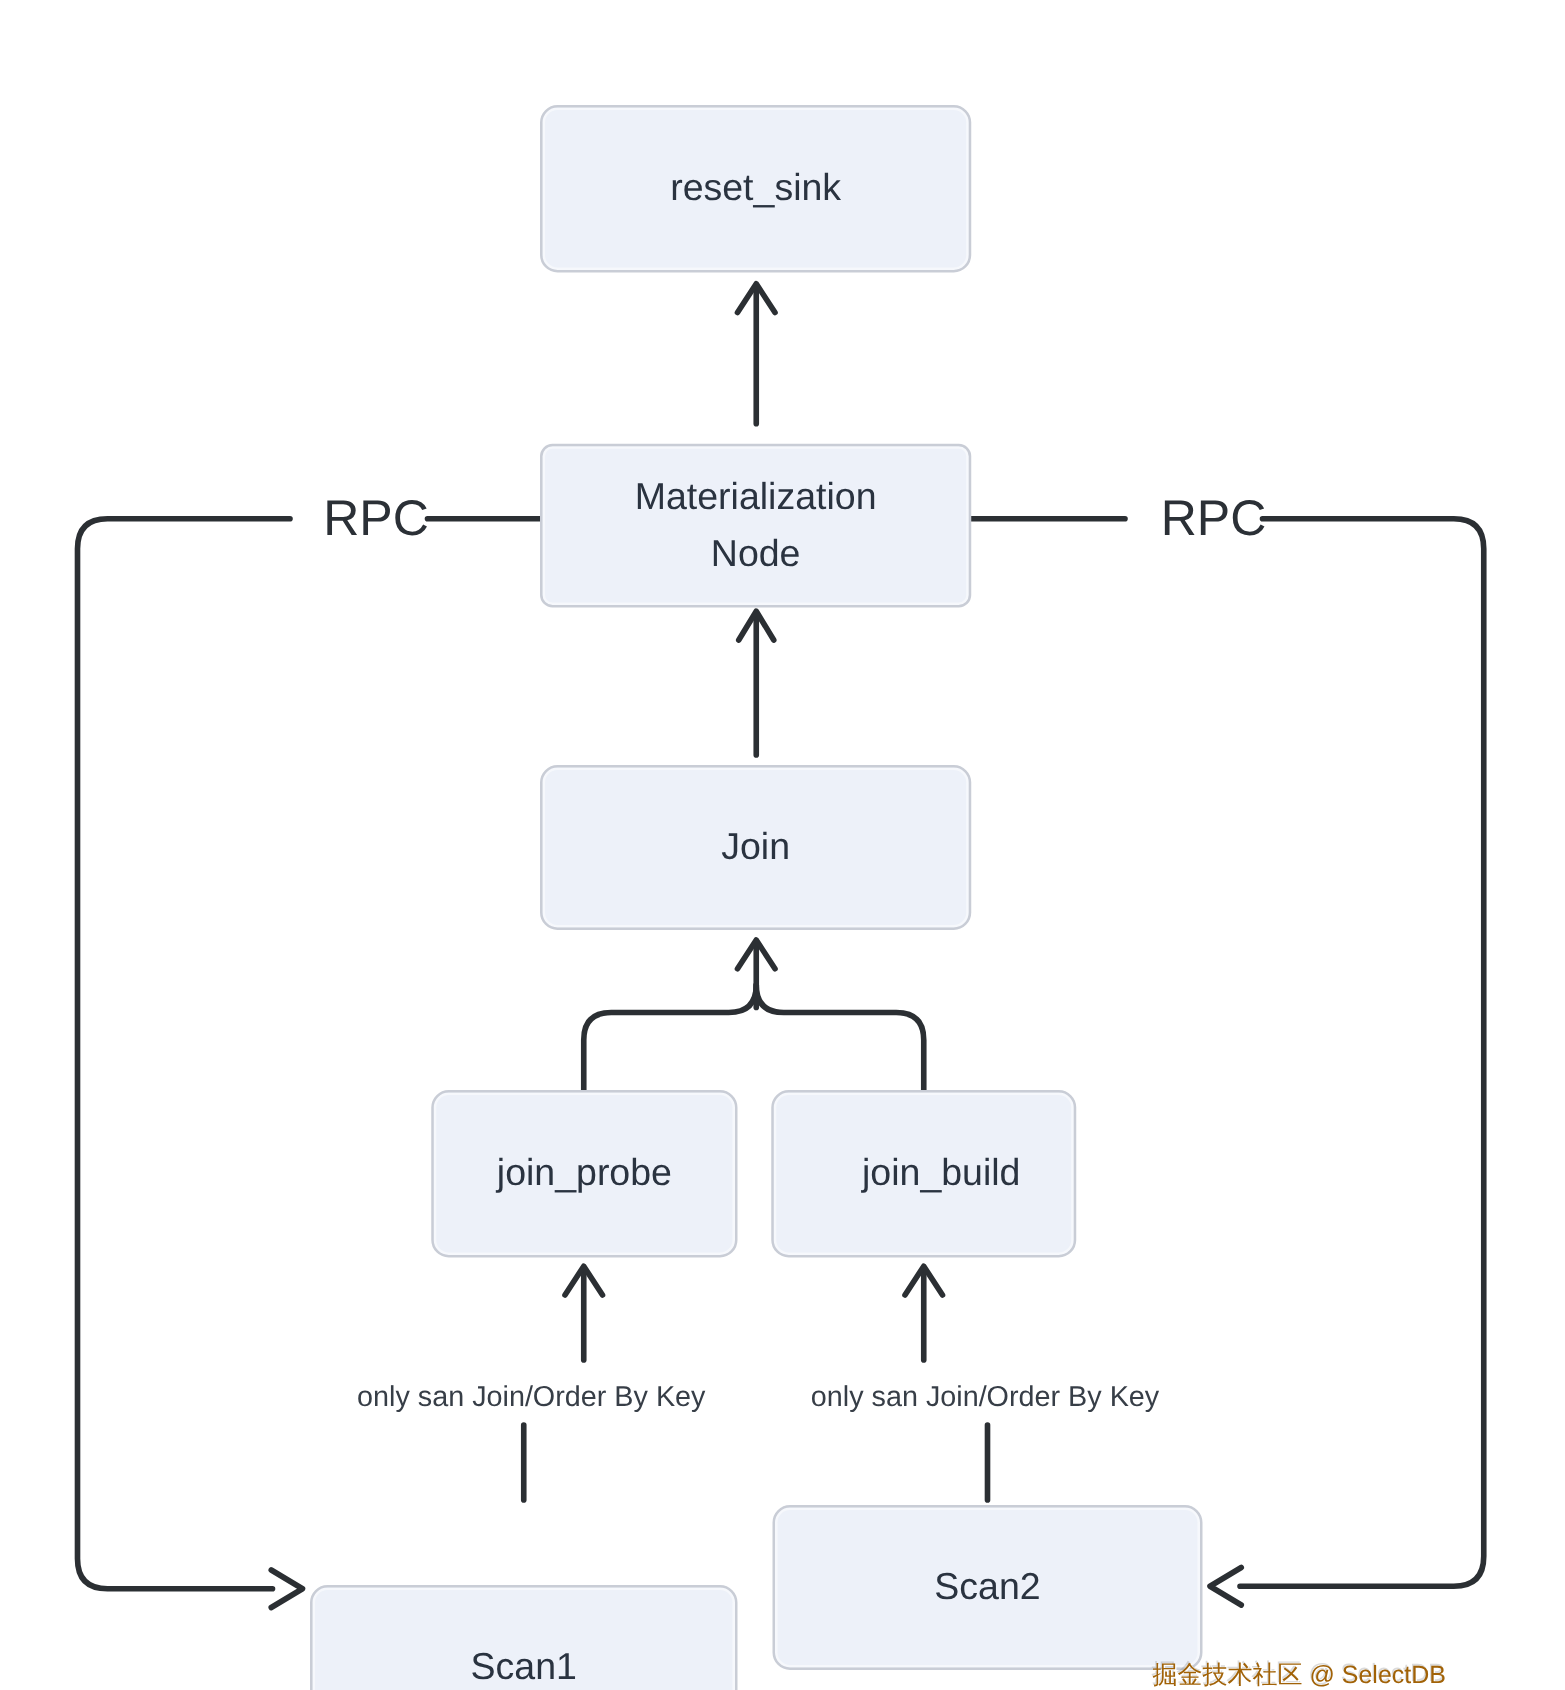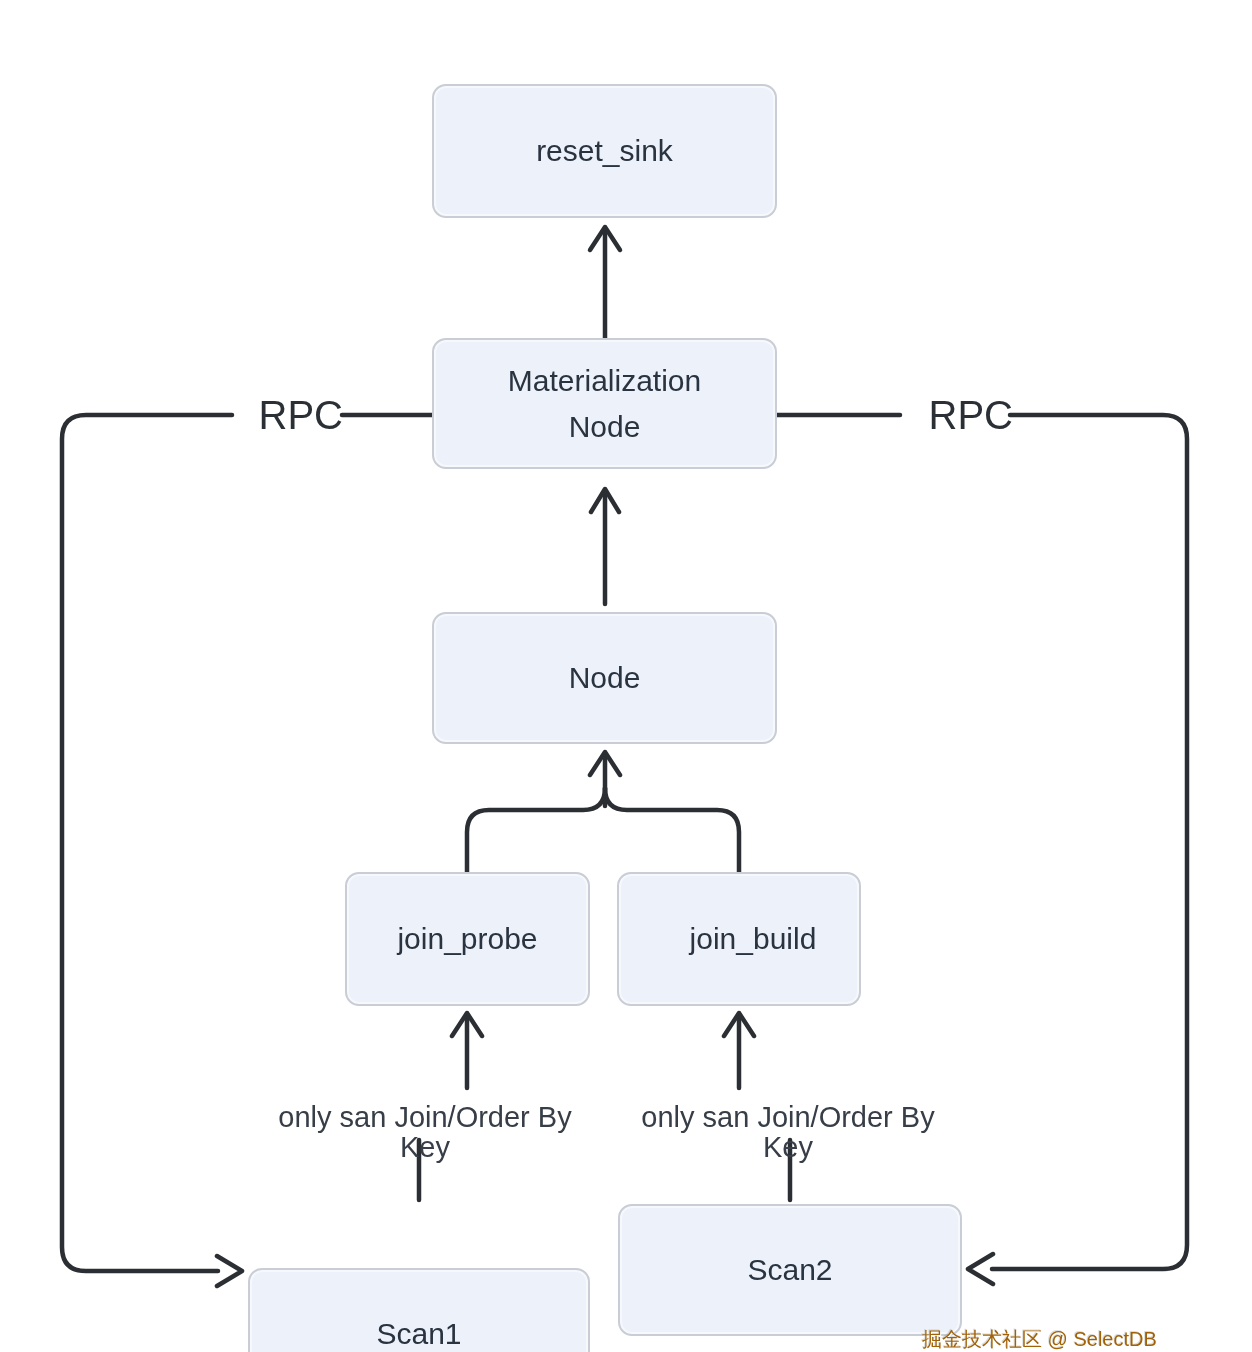--- a/index.html
+++ b/index.html
@@ -35,21 +35,21 @@
     justify-content: center;
     color: #2a3340;
     font-size: 30px;
     text-align: center;
     box-sizing: border-box;
   }
   .node span { display: inline-block; line-height: 46px; }
   .node-materialization span { max-width: 250px; }
 
   .node-reset-sink       { left: 432px; top: 48px;   width: 345px; height: 134px; }
-  .node-materialization  { left: 432px; top: 302px;  width: 345px; height: 131px; }
+  .node-materialization  { left: 432px; top: 319px;  width: 345px; height: 131px; border-radius: 10px; }
   .node-topn             { left: 432px; top: 576px;  width: 345px; height: 132px; }
   .node-join-probe       { left: 345px; top: 836px;  width: 245px; height: 134px; }
   .node-join-build       { left: 617px; top: 836px;  width: 244px; height: 134px; padding-left: 28px; }
   .node-scan1            { left: 248px; top: 1232px; width: 342px; height: 132px; text-align: right; }
   .node-scan2            { left: 618px; top: 1168px; width: 344px; height: 132px; }
 
   .rpc-label {
     position: absolute;
     width: 110px;
     height: 48px;
@@ -60,21 +60,21 @@
   }
   .rpc-left  { left: 233px; top: 355px; }
   .rpc-right { left: 903px; top: 355px; }
 
   .note-label {
     position: absolute;
     width: 330px;
     height: 30px;
     line-height: 30px;
     text-align: center;
-    font-size: 29px;
+    font-size: 23px;
     color: #373e47;
   }
   .note-left  { left: 260px; top: 1066px; }
   .note-right { left: 623px; top: 1066px; }
 
   .watermark {
     position: absolute;
     left: 922px;
     top: 1290px;
     font-size: 20px;
@@ -141,21 +141,21 @@
 
   <div class="node node-reset-sink">
     <span>reset_sink</span>
   </div>
 
   <div class="node node-materialization">
     <span>Materialization Node</span>
   </div>
 
   <div class="node node-topn">
-    <span>Node</span>
+    <span>Join</span>
   </div>
 
   <div class="node node-join-probe">
     <span>join_probe</span>
   </div>
 
   <div class="node node-join-build">
     <span>join_build</span>
   </div>
 

